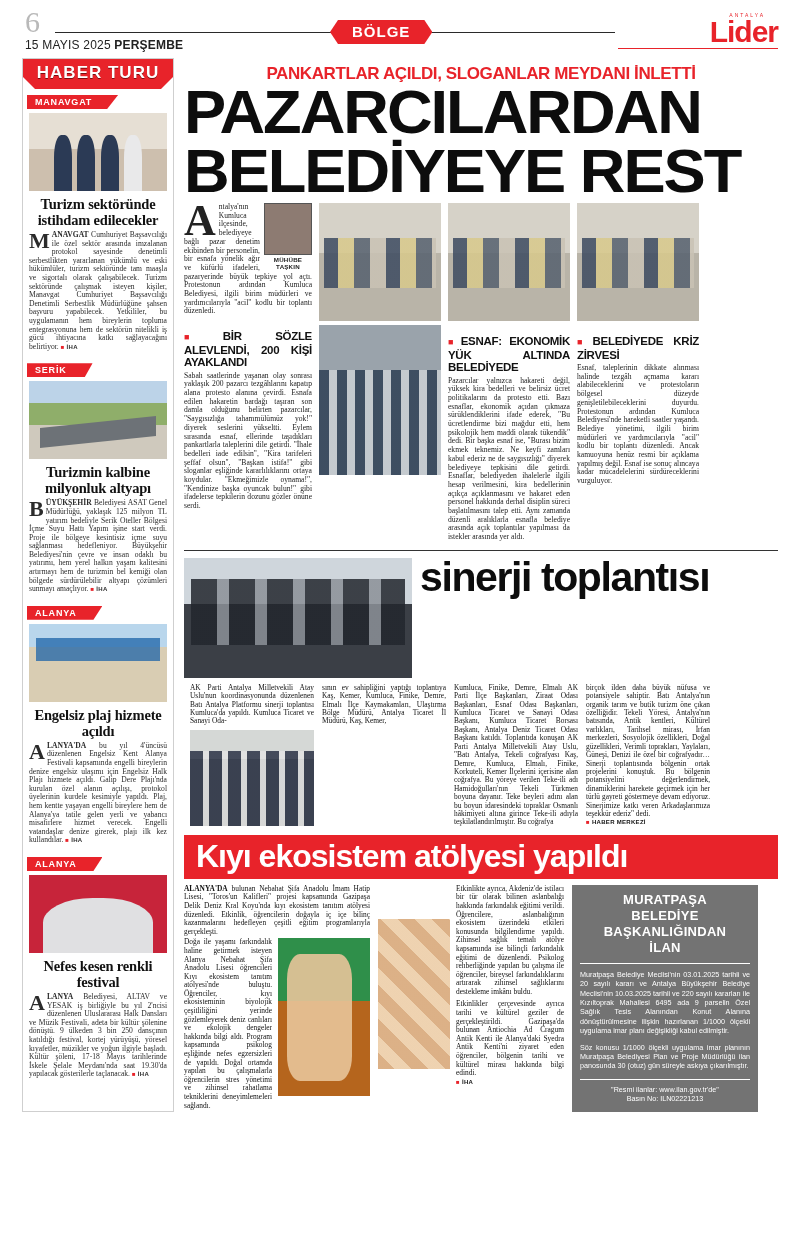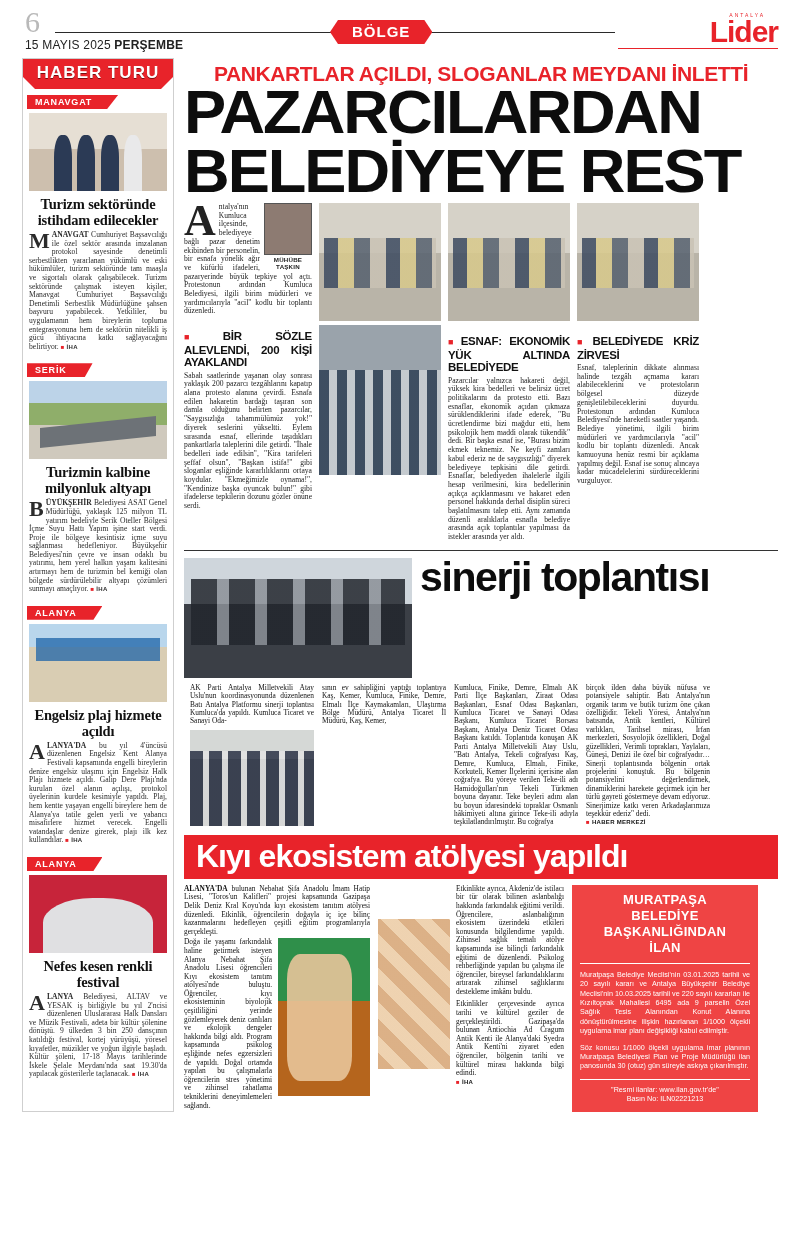--- a/index.html
+++ b/index.html
@@ -85,21 +85,21 @@
     float: left; font-size: 22px; line-height: 17px; font-weight: bold;
     padding: 1px 2px 0 0; font-family: "Liberation Serif", serif;
   }
   .side-body .lead { font-weight: bold; font-variant: small-caps; }
   .src { font-family:"Liberation Sans", sans-serif; font-size:6px; font-weight:bold; letter-spacing:.3px;}
   .src::before { content:"\25A0"; color:#e8232a; margin-right:2px; font-size:6px;}
 
   
   .kicker {
     color: #e8232a; font-family: "Liberation Sans", sans-serif;
-    font-weight: bold; font-size: 21px; letter-spacing: -.4px;
+    font-weight: bold; font-size: 17px; letter-spacing: -.4px;
     text-align: center; margin: 6px 0 1px 0; line-height: 20px;
   }
   .headline {
     font-family: "Liberation Sans", sans-serif; font-weight: bold;
     font-size: 62px; line-height: 53px; letter-spacing: -2px;
     color: #0d0d0d; text-align: left; margin: 0 0 6px 0;
     transform: scaleX(1.02); transform-origin: left;
   }
   .lead-cols { display: flex; gap: 7px; margin-top: 4px; }
   .col { font-size: 7.6px; line-height: 8.7px; text-align: justify; color: #222; }
@@ -143,21 +143,21 @@
     background: #e8232a; color: #fff;
     font-family: "Liberation Sans", sans-serif; font-weight: bold;
     font-size: 32px; line-height: 36px; letter-spacing: -1px;
     padding: 3px 12px 5px 12px;
   }
   .eco-cols { display: flex; gap: 8px; margin-top: 6px; }
   .eco-col { width: 186px; flex: 0 0 186px; font-size: 7.4px; line-height: 8.6px; text-align: justify; }
 
   
   .ad {
-    width: 186px; flex: 0 0 186px; background: #ef4444; color: #fff;
+    width: 186px; flex: 0 0 186px; background: #737373; color: #fff;
     padding: 7px 8px 8px 8px; font-family: "Liberation Sans", sans-serif;
   }
   .ad-title { text-align: center; font-weight: bold; font-size: 13px; line-height: 16px; letter-spacing: .3px; }
   .ad-rule { border-top: 1px solid #fff; margin: 7px 0 6px 0; }
   .ad-body { font-size: 7.2px; line-height: 9.4px; text-align: justify; }
   .ad-body p { margin-bottom: 7px; }
   .ad-foot { border-top: 1px solid #fff; margin-top: 8px; padding-top: 5px; text-align: center; font-size: 7.2px; line-height: 9.5px; }
 
   
   .ph-room { background: linear-gradient(#e6dfd4 0 46%, #cdbfae 46% 100%); }

